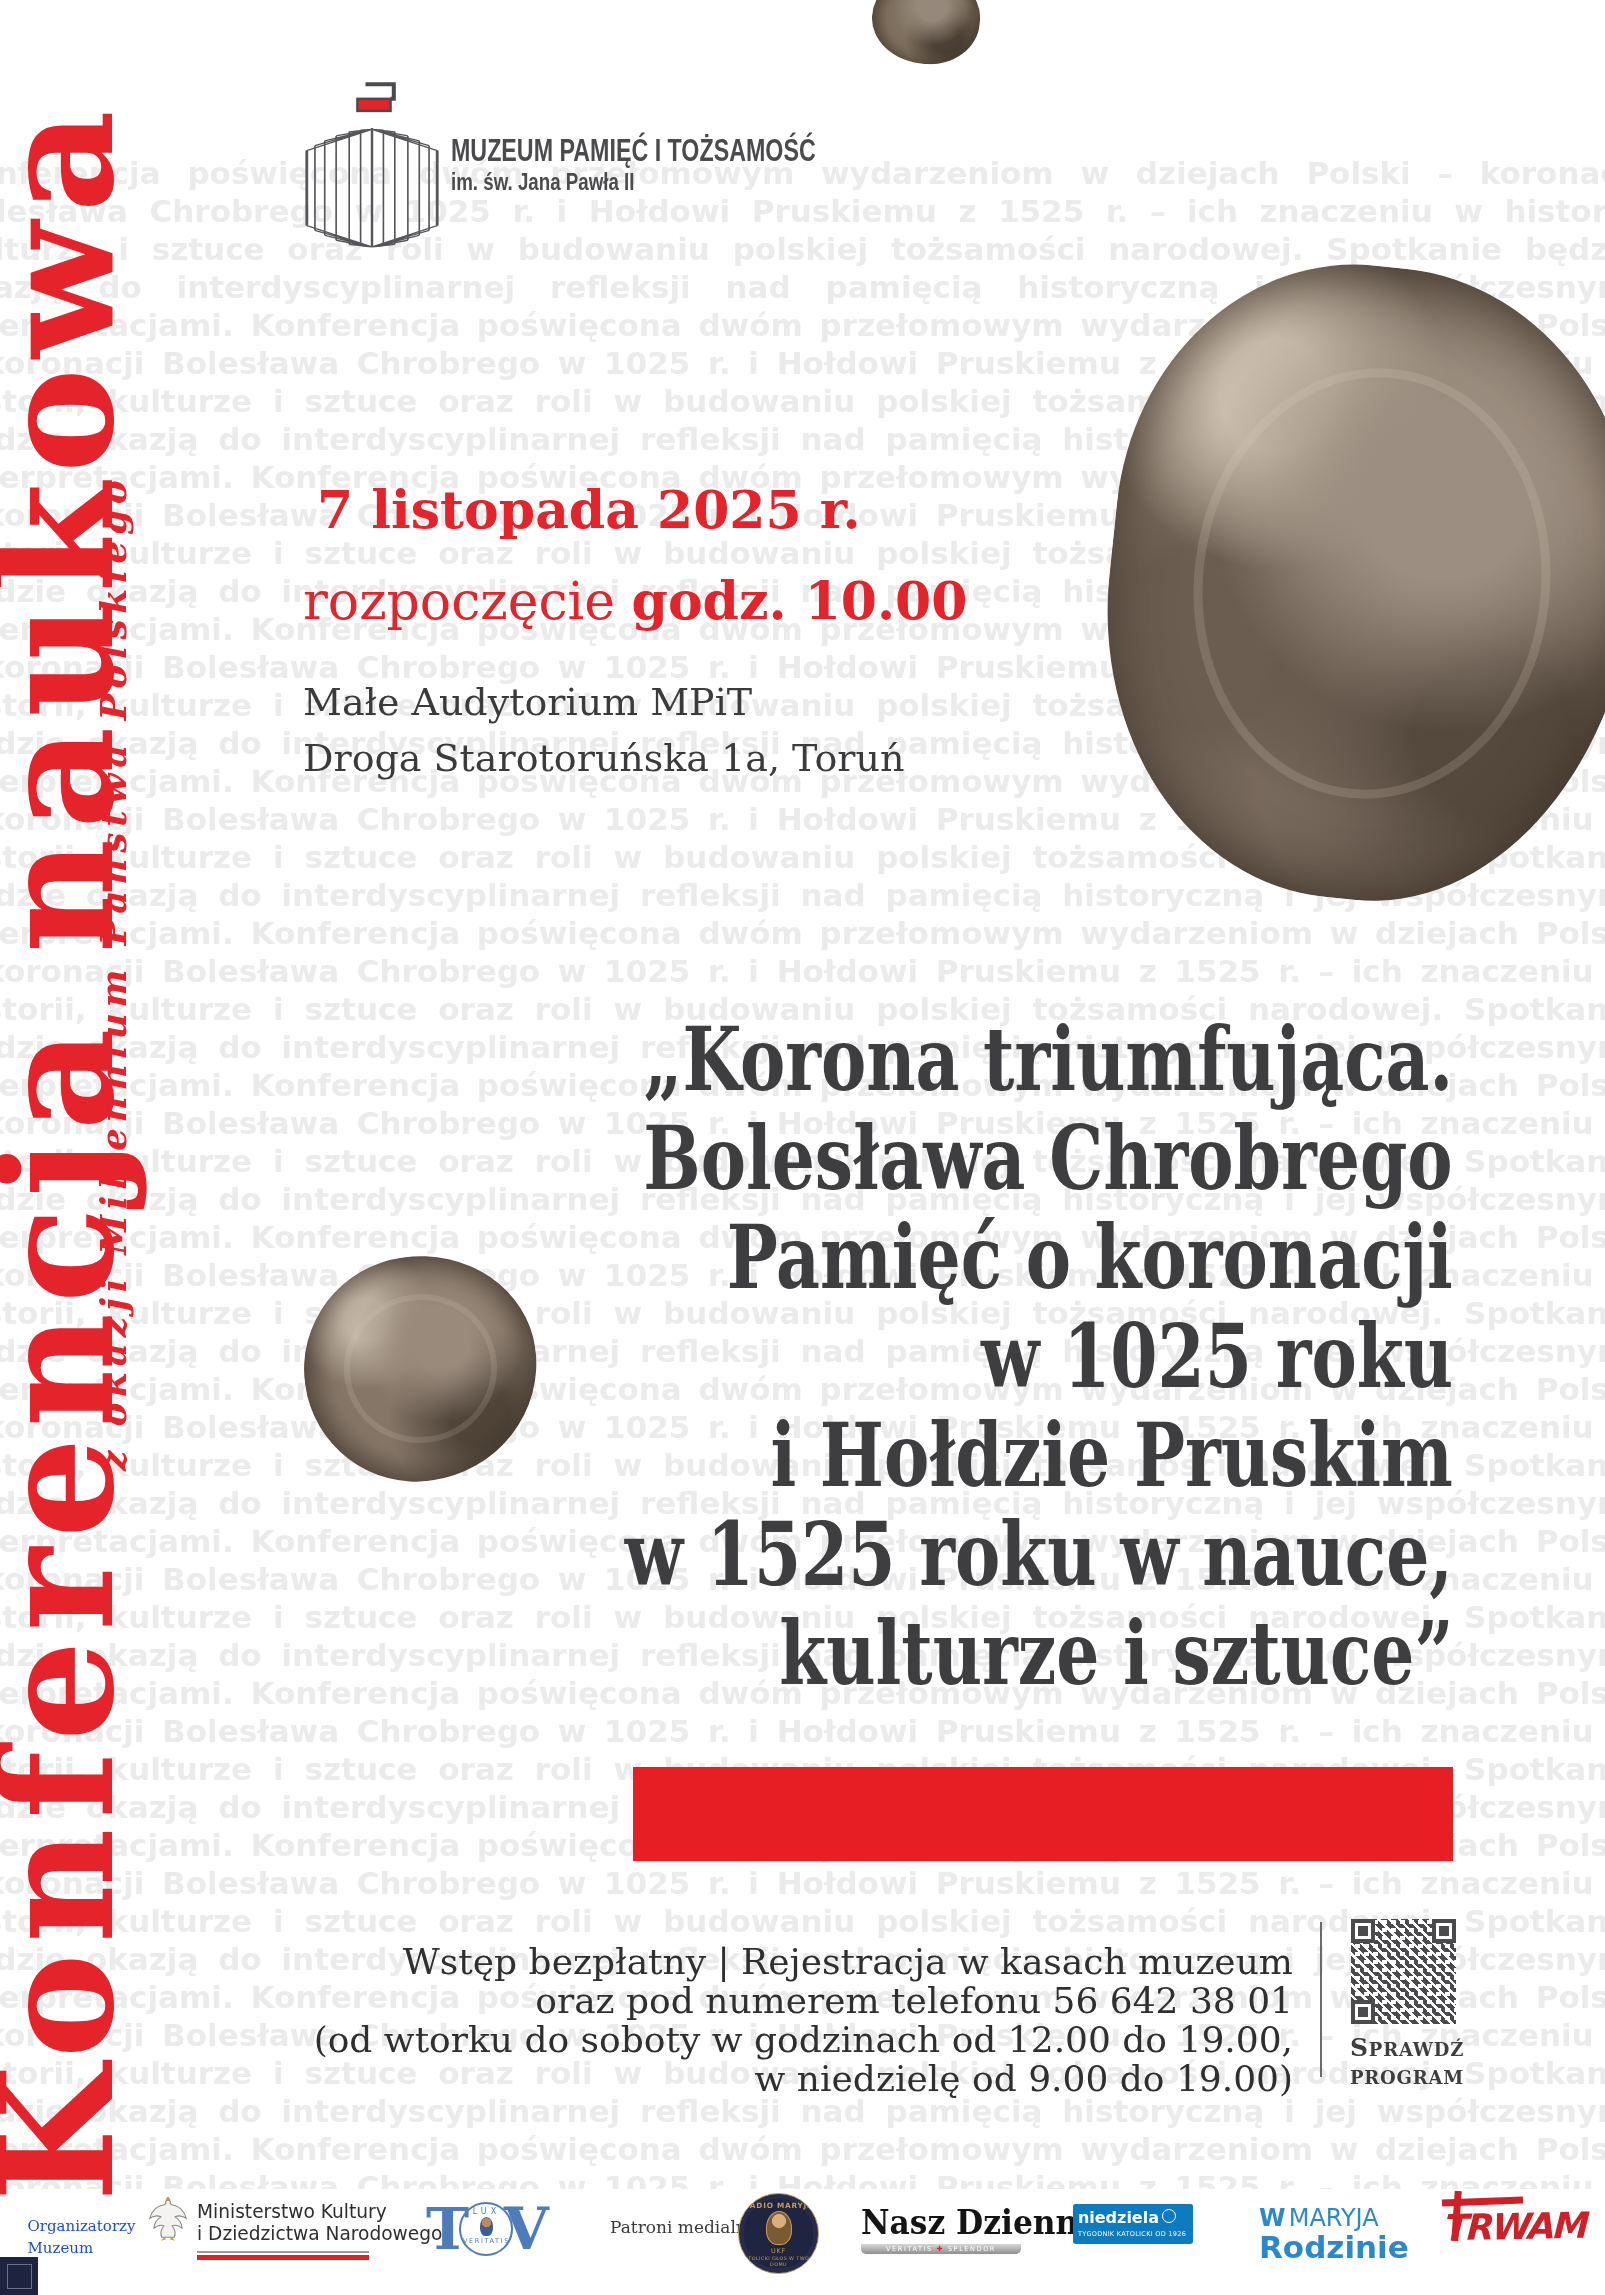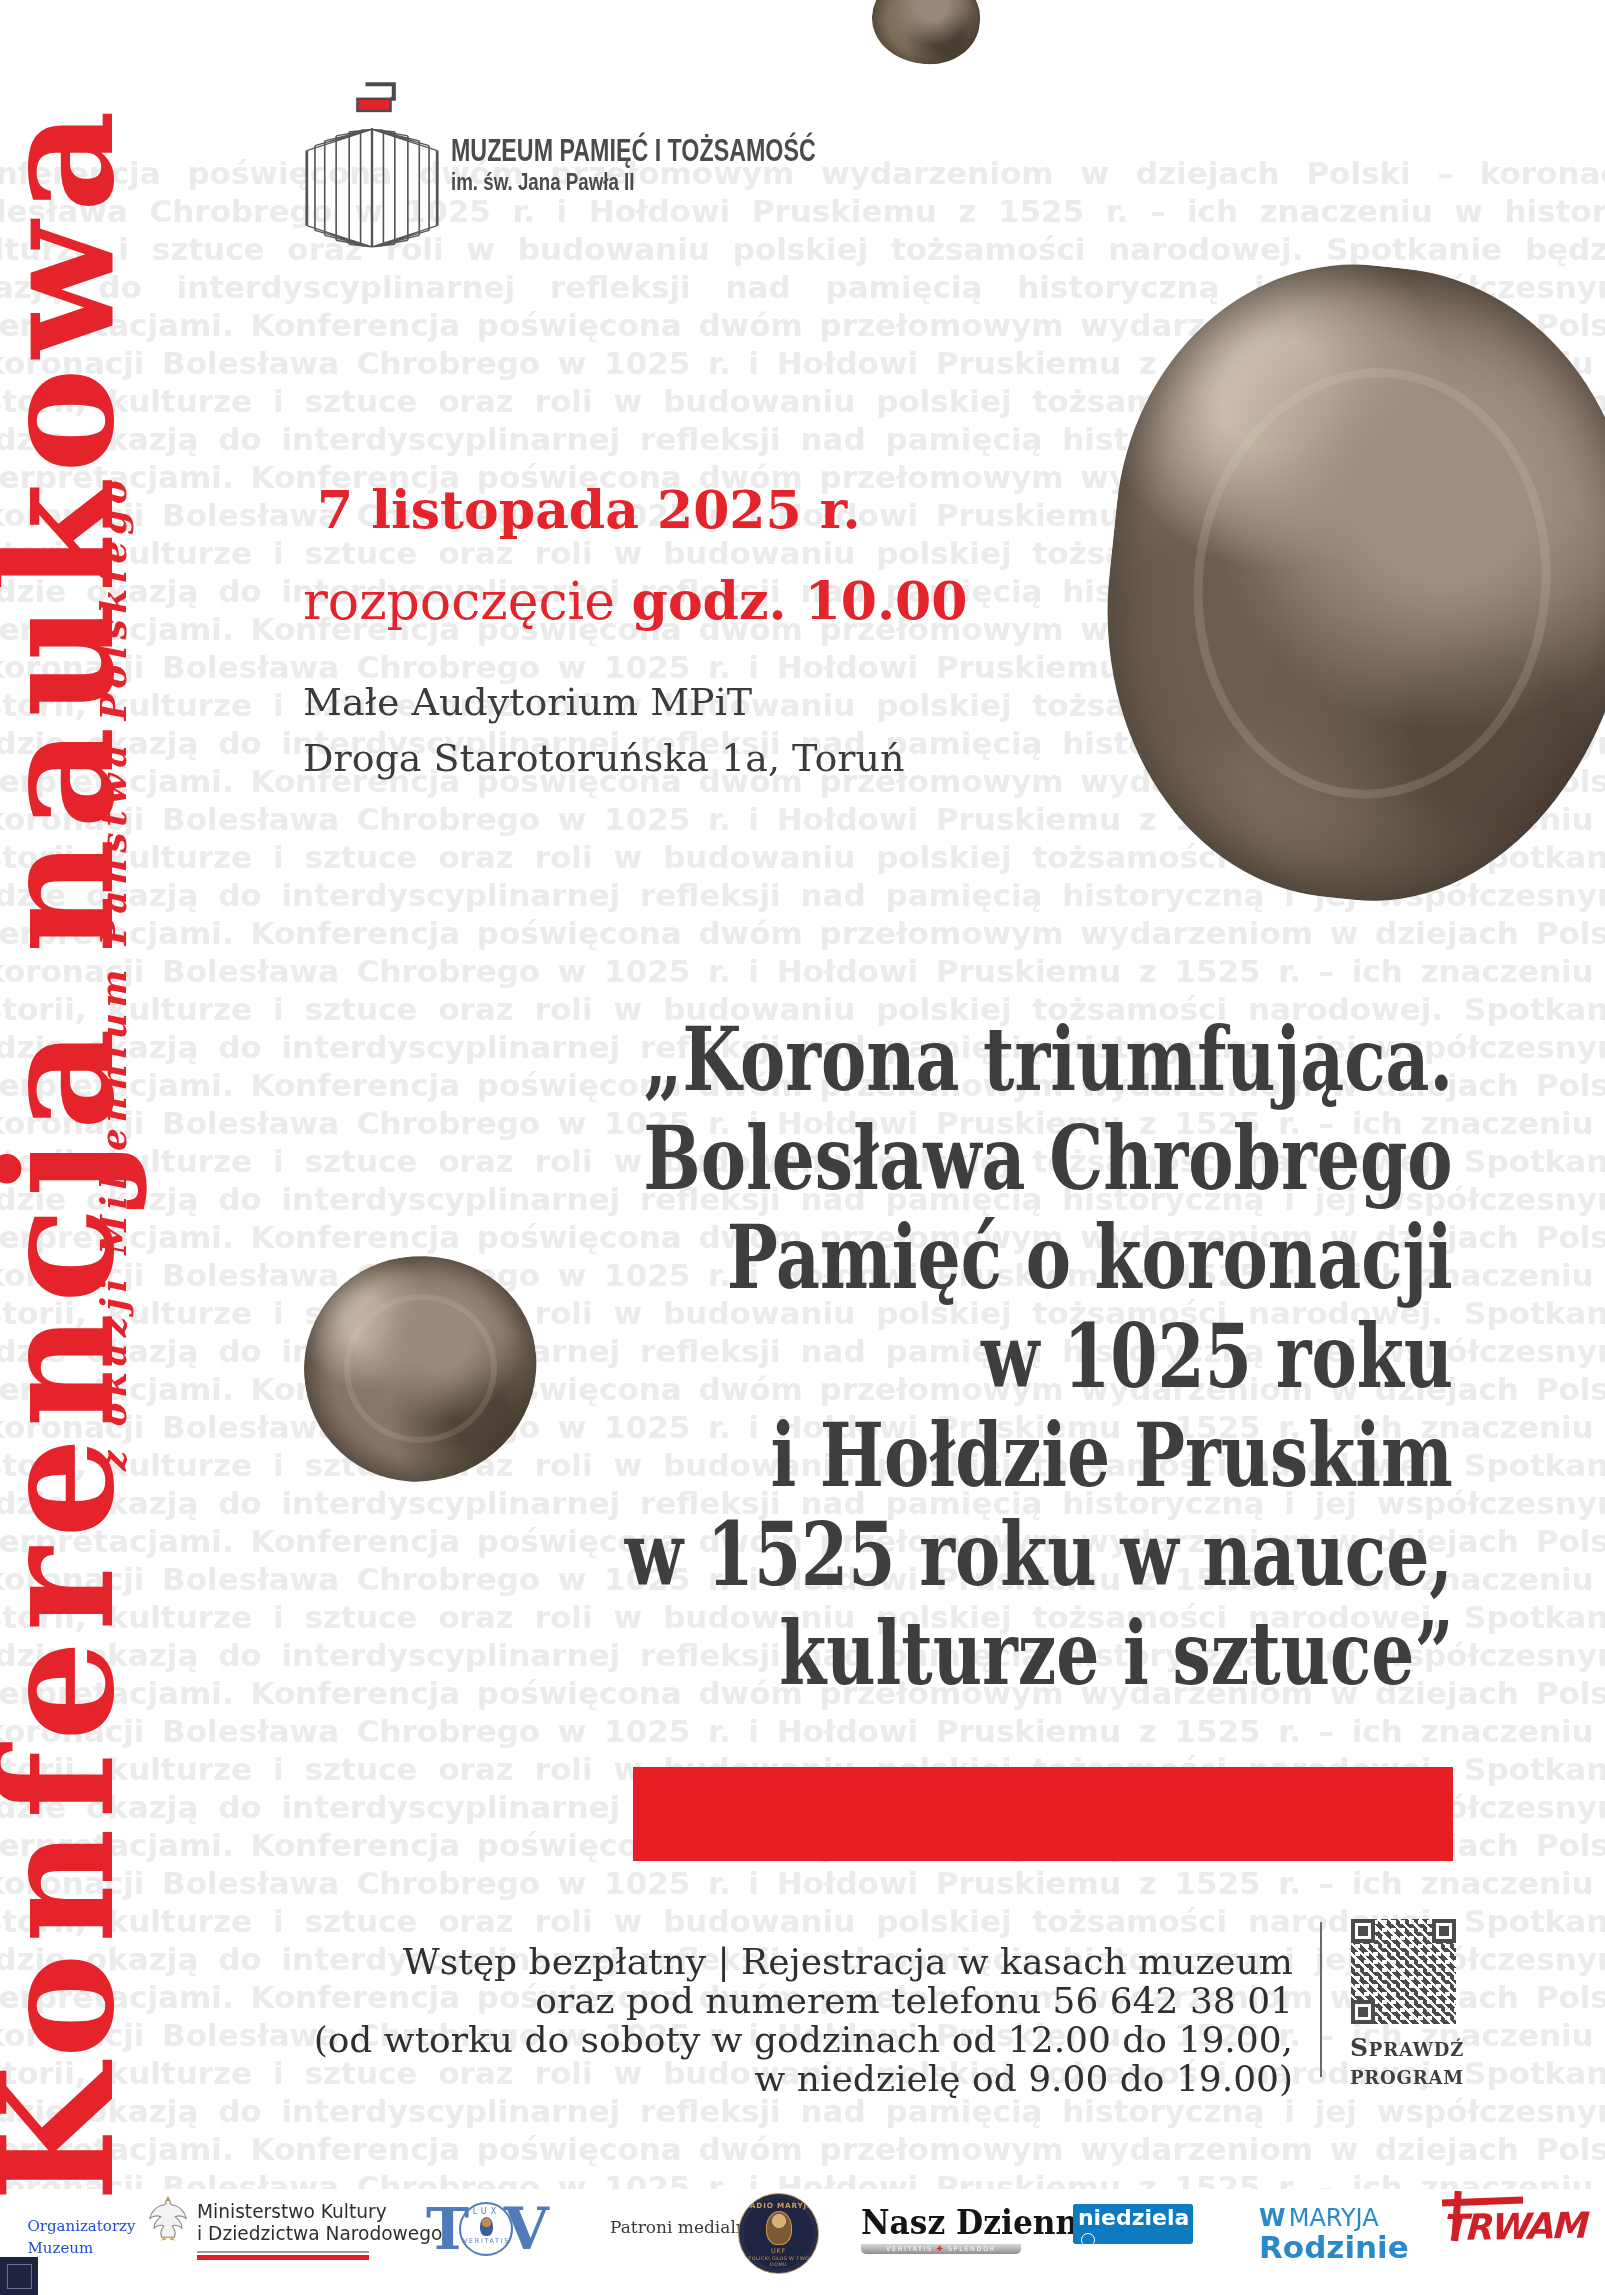--- a/index.html
+++ b/index.html
@@ -129,21 +129,21 @@
   .radio .rsub2{font-size:4.9px;letter-spacing:0.4px;}
   .ndz{position:absolute;left:861px;top:2202px;z-index:3;text-align:center;}
   .ndz .t{font-family:"DejaVu Serif",serif;font-weight:bold;font-size:34px;color:#141414;
     white-space:nowrap;transform:scaleX(.92);transform-origin:0 50%;}
   .ndz .ribbon{margin-top:1.6px;width:160px;height:10.5px;background:linear-gradient(#d6d6d6,#8f8f8f);
     border-radius:0 0 4.9px 4.9px;font-family:"DejaVu Sans",sans-serif;font-size:6.5px;letter-spacing:1.6px;
     color:#fff;line-height:10.5px;}
   .ndz .ribbon .cross-glyph{color:#e31e24;font-size:7.3px;}
   .niedziela{position:absolute;left:1073px;top:2204px;width:120px;height:40px;background:#0e7ac0;
     border-radius:2.4px;z-index:3;color:#fff;font-family:"DejaVu Sans",sans-serif;padding:1.6px 4.9px 0;box-sizing:border-box;}
-  .niedziela .t{font-weight:bold;font-size:22px;line-height:24px;display:inline-block;text-align:center;}
+  .niedziela .t{font-weight:bold;font-size:16px;line-height:24px;display:inline-block;text-align:center;}
   .niedziela .emb{display:inline-block;width:12px;height:12px;border:1.2px solid #fff;border-radius:50%;
     vertical-align:top;margin-left:3.2px;margin-top:3.2px;}
   .niedziela .s{font-size:6.5px;letter-spacing:0.3px;white-space:nowrap;}
   .wnr{position:absolute;left:1259px;top:2206px;z-index:3;color:#2a8ac9;font-family:"DejaVu Sans",sans-serif;line-height:24px;}
   .wnr .l1 b{font-weight:bold;font-size:24px;}
   .wnr .l1 span.light{font-weight:normal;font-size:24px;margin-left:3.2px;}
   .wnr .l2{font-weight:bold;font-size:31px;line-height:27.5px;}
   .trwam{position:absolute;left:1445px;top:2191px;z-index:3;width:89px;height:58px;}
   .trwam .cv{position:absolute;left:8px;top:0;width:7.3px;height:50px;background:#d01f26;transform:rotate(4deg);}
   .trwam .ch{position:absolute;left:-3.2px;top:7.3px;width:81px;height:6.5px;background:#d01f26;transform:rotate(-2deg);}

